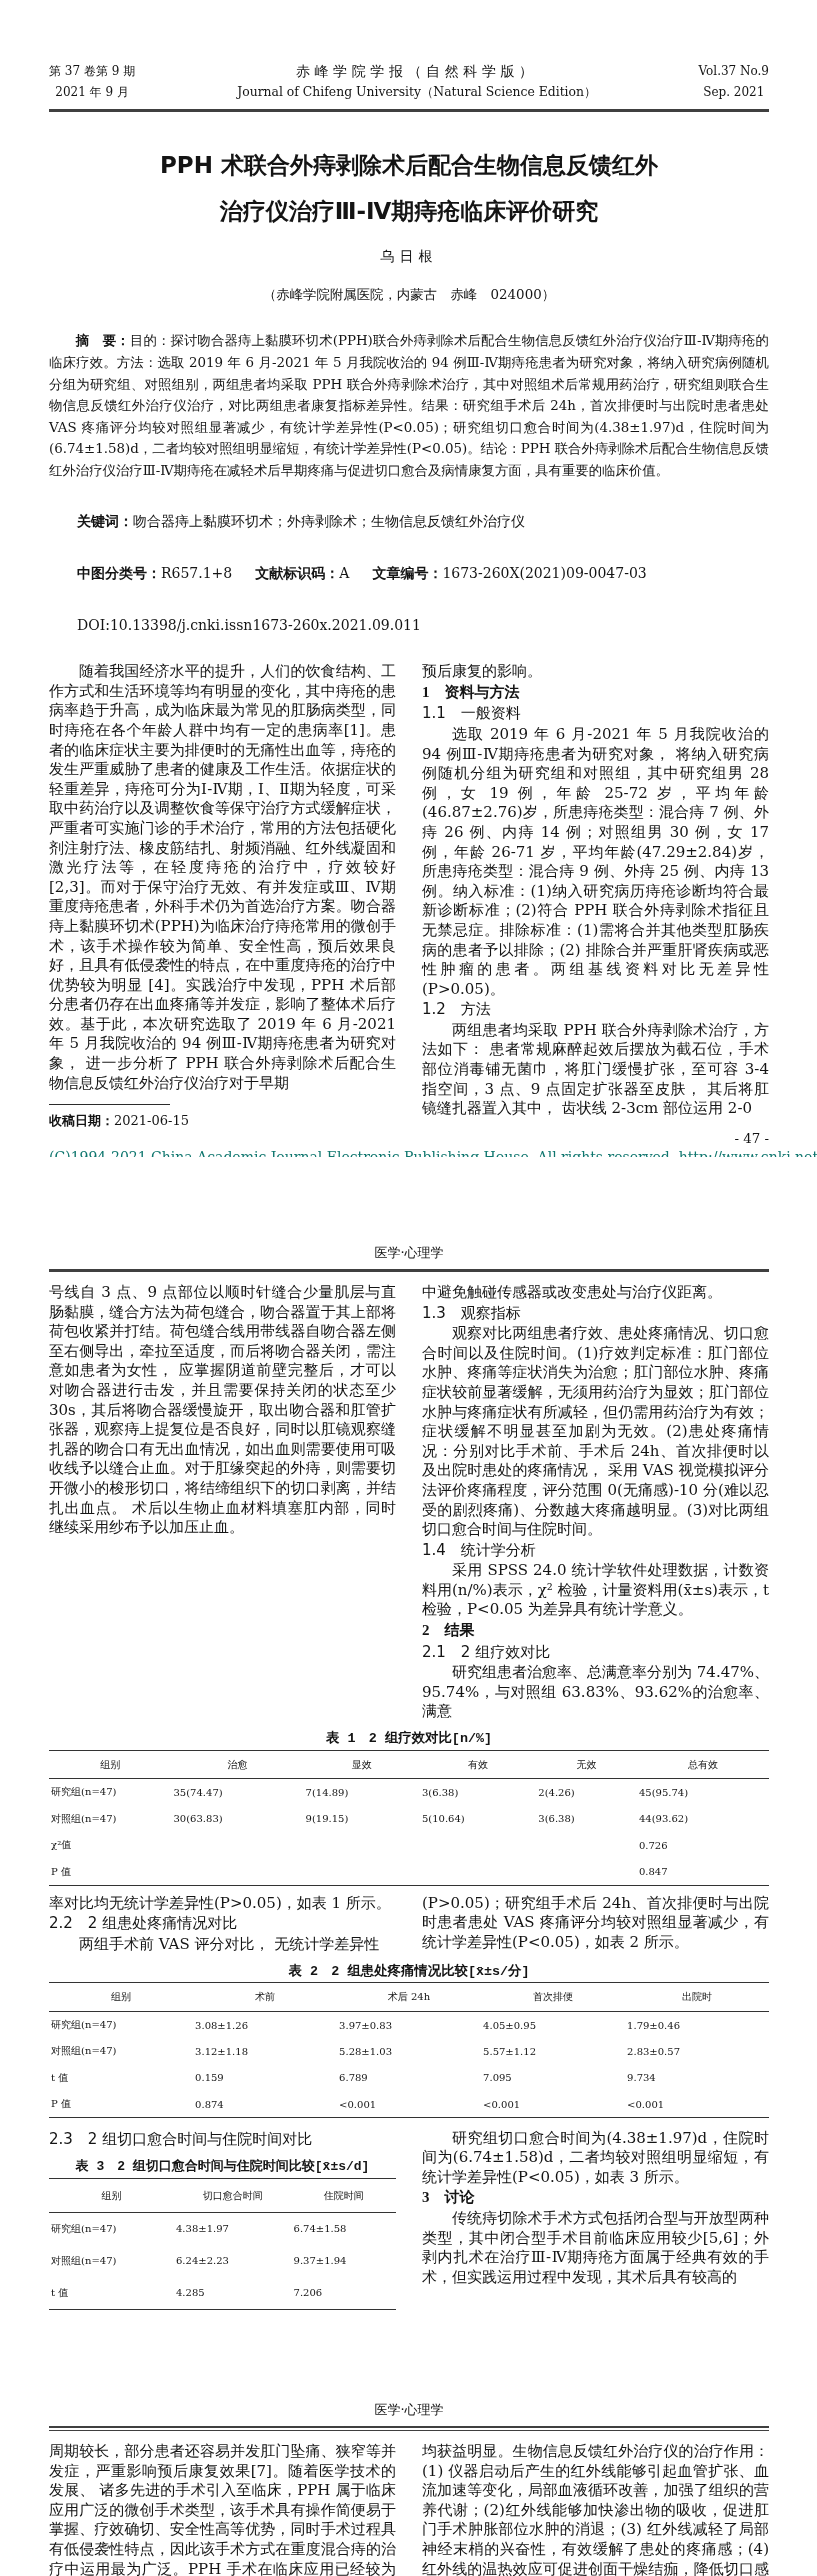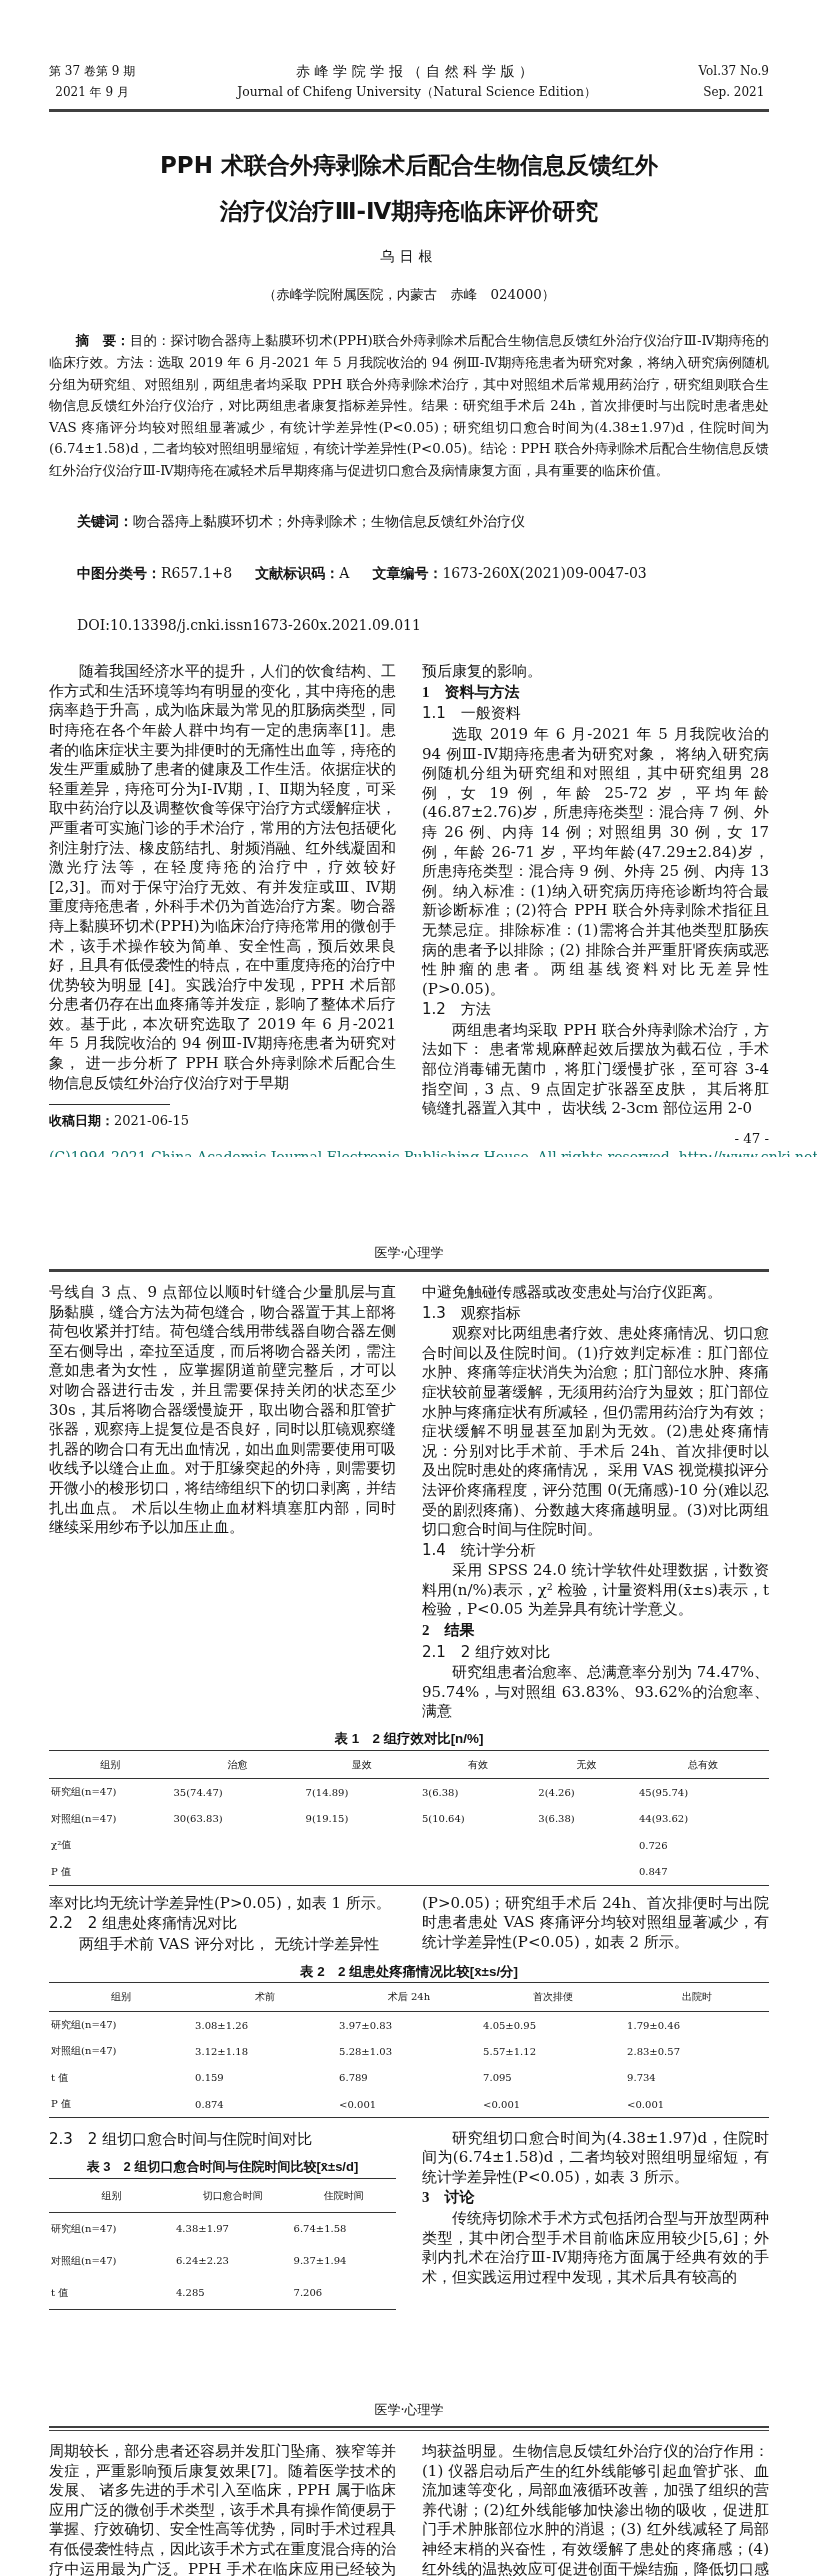--- a/index.html
+++ b/index.html
@@ -32,21 +32,21 @@
   .para{text-indent:2em;}
   .para-cont{text-indent:0;}
   .h1x{margin:0;font-family:Liberation Serif, serif;font-weight:700;
        font-size:15px;line-height:21.6px;}
   .h2x{margin:0;font-family:"DejaVu Sans","Liberation Sans",sans-serif;font-weight:400;
        font-size:15px;line-height:21.6px;}
   .footnote-rule{width:121px;border-top:1px solid #2b2b2b;margin-top:10.3px;}
   .received{margin-top:6.2px !important;font-size:13px;}
 
   
-  .tcaption{margin-top:7.2px;text-align:center;font-family:Liberation Sans, sans-serif;
+  .tcaption{margin-top:7.2px;text-align:center;font-family:Liberation Mono, monospace;
             font-weight:700;font-size:13.4px;line-height:20.6px;}
   table.ptable{width:100%;border-collapse:collapse;border-top:1.5px solid #333;border-bottom:1.5px solid #333;
                font-size:10px;}
   table.ptable th{font-weight:400;border-bottom:1px solid #333;padding:6.7px 2.1px;text-align:center;}
   table.ptable td{padding:6.2px 2.1px;text-align:left;}
 
   
   .runhead{padding-top:87px;text-align:center;font-size:13px;line-height:17.5px;}
   .footer{margin-top:auto;}
   .pageno{font-size:13.4px;line-height:17.5px;}

